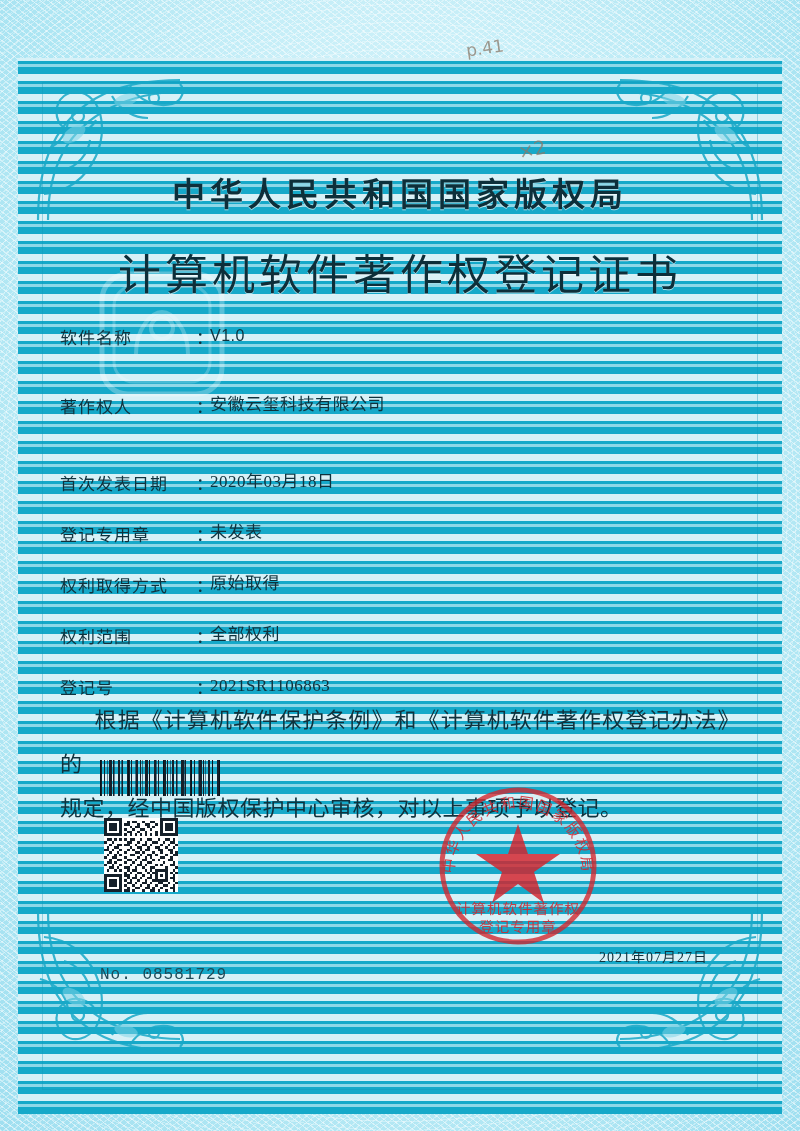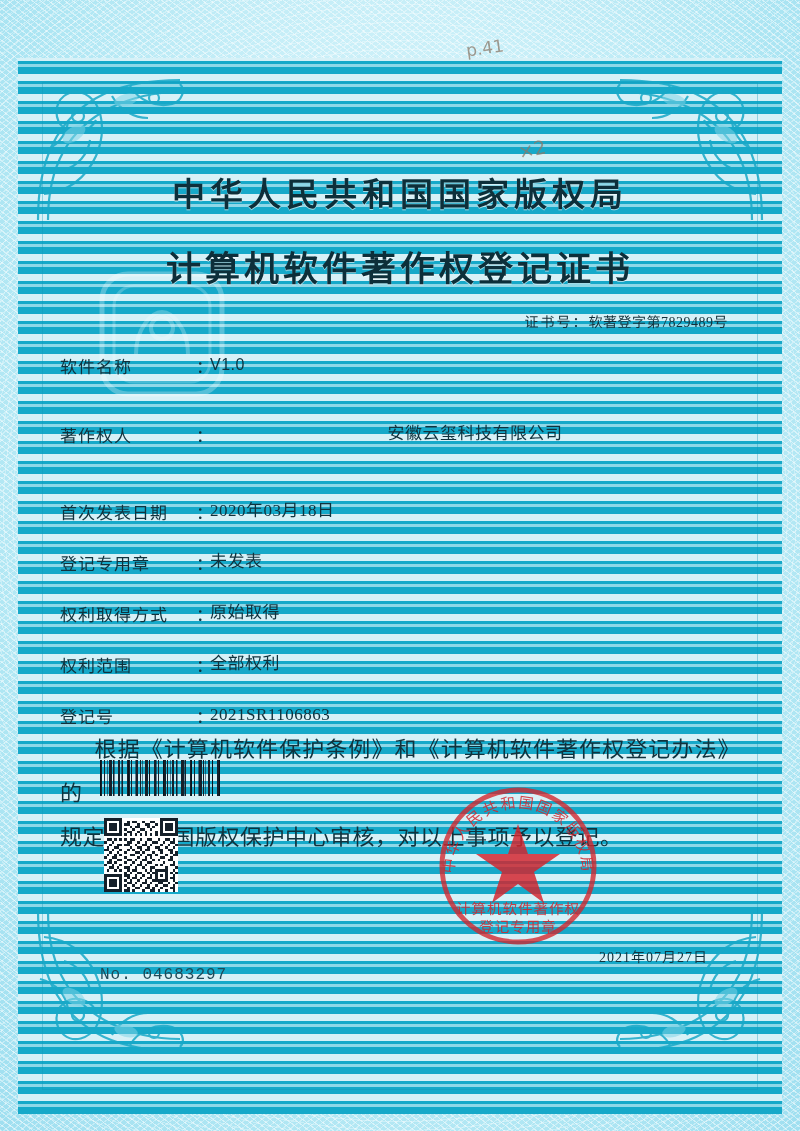--- a/index.html
+++ b/index.html
@@ -107,24 +107,24 @@
     text-align: center;
     font-size: 33px;
     letter-spacing: 5px;
     color: #0d2f3a;
     font-weight: 700;
     margin-top: 68px;
     text-shadow: 0 1px 0 rgba(255,255,255,0.6);
   }
   .title-sub {
     text-align: center;
-    font-size: 35px;
+    font-size: 43px;
     letter-spacing: 4px;
     color: #0d2f3a;
-    font-weight: 700;
+    font-weight: 400;
     margin-top: 24px;
     text-shadow: 0 1px 0 rgba(255,255,255,0.6);
   }
 
   .cert-no-line {
     margin-top: 20px;
     text-align: right;
     padding-right: 12px;
     font-size: 14px;
     color: #14303a;
@@ -159,21 +159,21 @@
     letter-spacing: 0.5px;
     line-height: 1.45;
   }
   .field .f-value .ver {
     display: block;
     font-family: Liberation Sans, sans-serif;
     font-size: 16px;
     letter-spacing: 0.5px;
   }
 
-  .gap-lg { margin-top: 44px; text-align: center; }
+  .gap-lg { margin-top: 44px; }
   .gap-xl { margin-top: 52px; }
 
   .paragraph {
     font-size: 22px;
     color: #10323d;
     line-height: 2.0;
     text-align: justify;
     letter-spacing: 0.5px;
   }
   .paragraph .indent { display: inline-block; width: 34px; }
@@ -349,23 +349,20 @@
   </div>
 
   <div class="pencil m1">p.41</div>
   <div class="pencil m2">×2</div>
 
   <div class="content">
 
     <div class="title-main">中华人民共和国国家版权局</div>
     <div class="title-sub">计算机软件著作权登记证书</div>
 
-    <div class="cert-no-line">
-      <span class="lbl">证书号：</span><span class="val">软著登字第7829489号</span>
-    </div>
 
     <div class="field" style="margin-top:22px;">
       <div class="f-label spread">软件名称</div>
       <div class="f-colon">：</div>
       <div class="f-value">
         <span class="ver">V1.0</span>
       </div>
     </div>
 
     <div class="field gap-lg">
@@ -650,16 +647,16 @@
 
       <text font-family="'Liberation Serif', serif" font-size="15" fill="#d4242c" opacity="0.9" letter-spacing="2">
         <textPath href="#sealArcTop" startOffset="50%" text-anchor="middle">中华人民共和国国家版权局</textPath>
       </text>
 
       <text x="86" y="134" text-anchor="middle" font-family="'Liberation Serif', serif" font-size="14.5" fill="#d4242c" opacity="0.92" letter-spacing="1">计算机软件著作权</text>
       <text x="86" y="152" text-anchor="middle" font-family="'Liberation Serif', serif" font-size="14.5" fill="#d4242c" opacity="0.92" letter-spacing="1">登记专用章</text>
     </svg>
   </div>
 
-  <div class="footer-no">No. 04683297</div>
+  <div class="footer-no">No. 08581729</div>
   <div class="footer-date">2021年07月27日</div>
 
 </div>
 
 </body></html>

